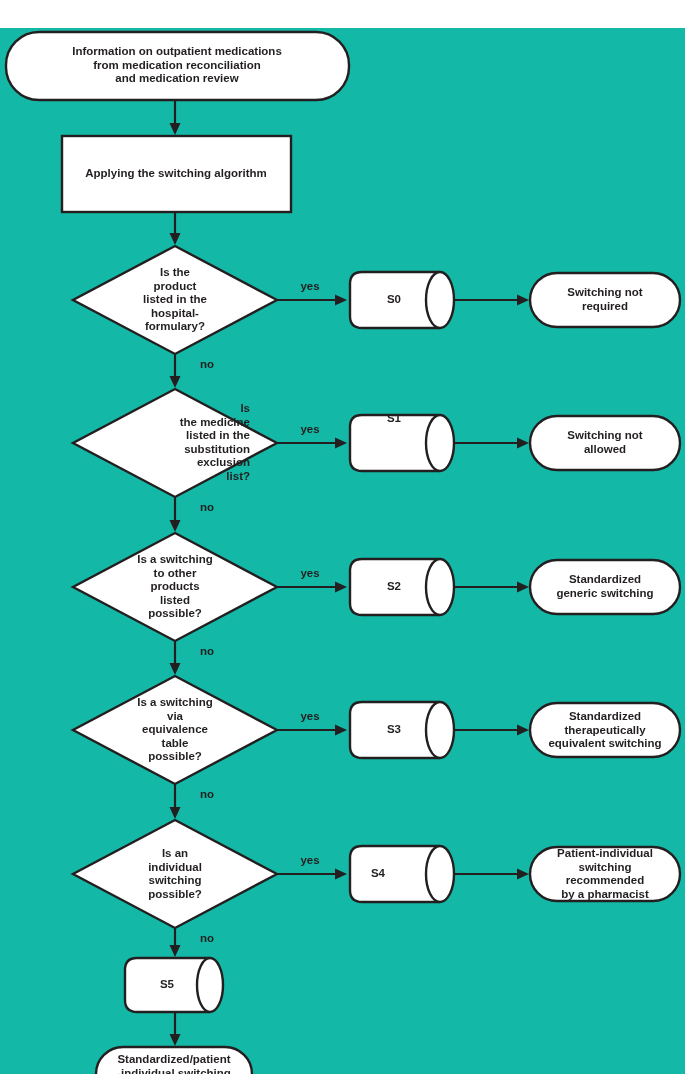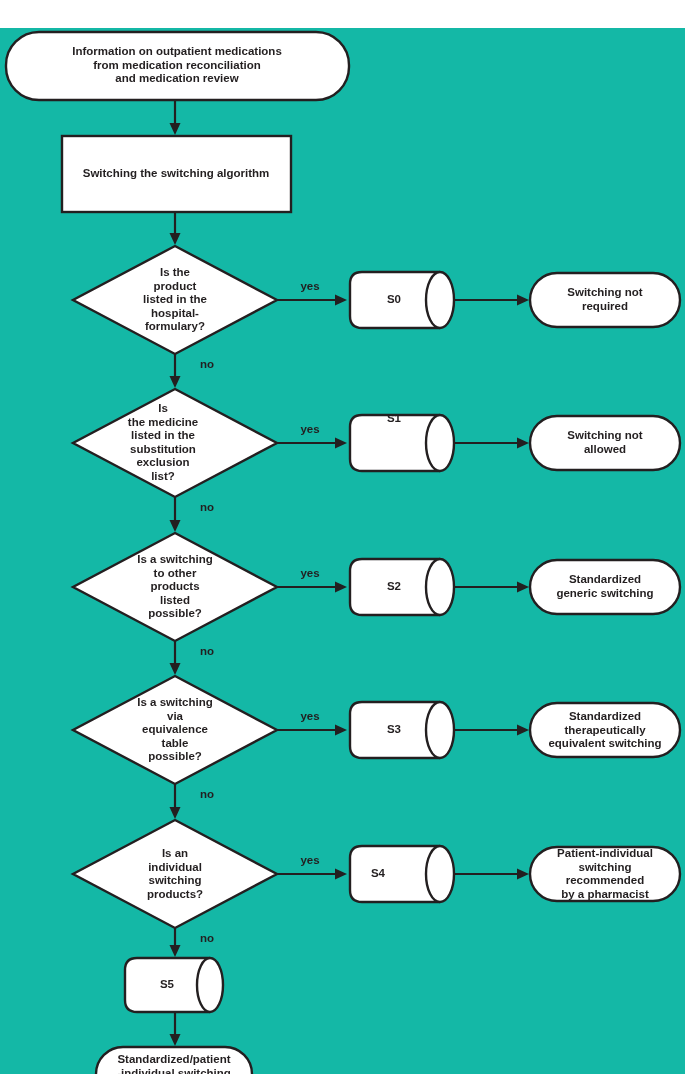--- a/index.html
+++ b/index.html
@@ -142,34 +142,34 @@
     <rect class="shape" x="530" y="388" width="150" height="54" rx="27" ry="27"></rect>
     <rect class="shape" x="530" y="532" width="150" height="54" rx="27" ry="27"></rect>
     <rect class="shape" x="530" y="675" width="150" height="54" rx="27" ry="27"></rect>
     <rect class="shape" x="530" y="819" width="150" height="54" rx="27" ry="27"></rect>
     <rect class="shape" x="96" y="1019" width="156" height="54" rx="27" ry="27"></rect>
   </svg>
 
   <div class="lbl" style="left:27px;top:17px;width:300px;">Information on outpatient medications
 from medication reconciliation
 and medication review</div>
-  <div class="lbl" style="left:61px;top:139px;width:230px;">Switching the switching algorithm</div>
+  <div class="lbl" style="left:61px;top:139px;width:230px;">Applying the switching algorithm</div>
 
   <div class="lbl" style="left:100px;top:238px;width:150px;">Is the
 product
 listed in the
 hospital-
 formulary?</div>
   <div class="lbl" style="left:290px;top:252px;width:40px;">yes</div>
   <div class="lbl left" style="left:184px;top:330px;width:30px;">no</div>
   <div class="lbl" style="left:354px;top:265px;width:80px;">S0</div>
   <div class="lbl" style="left:530px;top:258px;width:150px;">Switching not
 required</div>
 
-  <div class="lbl" style="left:88px;top:374px;width:150px;">Is
+  <div class="lbl" style="left:100px;top:374px;width:150px;text-align:right;">Is
 the medicine
 listed in the
 substitution
 exclusion
 list?</div>
   <div class="lbl" style="left:290px;top:395px;width:40px;">yes</div>
   <div class="lbl left" style="left:184px;top:473px;width:30px;">no</div>
   <div class="lbl" style="left:354px;top:384px;width:80px;">S1</div>
   <div class="lbl" style="left:530px;top:401px;width:150px;">Switching not
 allowed</div>
@@ -193,21 +193,21 @@
   <div class="lbl" style="left:290px;top:682px;width:40px;">yes</div>
   <div class="lbl left" style="left:184px;top:760px;width:30px;">no</div>
   <div class="lbl" style="left:354px;top:695px;width:80px;">S3</div>
   <div class="lbl" style="left:530px;top:682px;width:150px;">Standardized
 therapeutically
 equivalent switching</div>
 
   <div class="lbl" style="left:100px;top:819px;width:150px;">Is an
 individual
 switching
-products?</div>
+possible?</div>
   <div class="lbl" style="left:290px;top:826px;width:40px;">yes</div>
   <div class="lbl left" style="left:184px;top:904px;width:30px;">no</div>
   <div class="lbl" style="left:338px;top:839px;width:80px;">S4</div>
   <div class="lbl" style="left:530px;top:819px;width:150px;">Patient-individual
 switching
 recommended
 by a pharmacist</div>
 
   <div class="lbl" style="left:127px;top:950px;width:80px;">S5</div>
   <div class="lbl" style="left:89px;top:1025px;width:170px;">Standardized/patient

